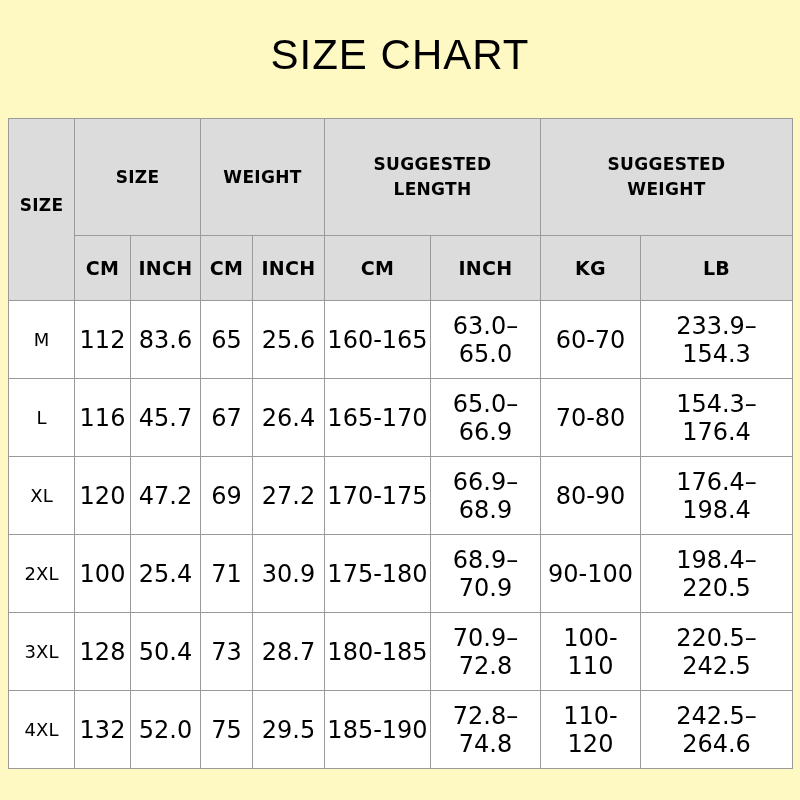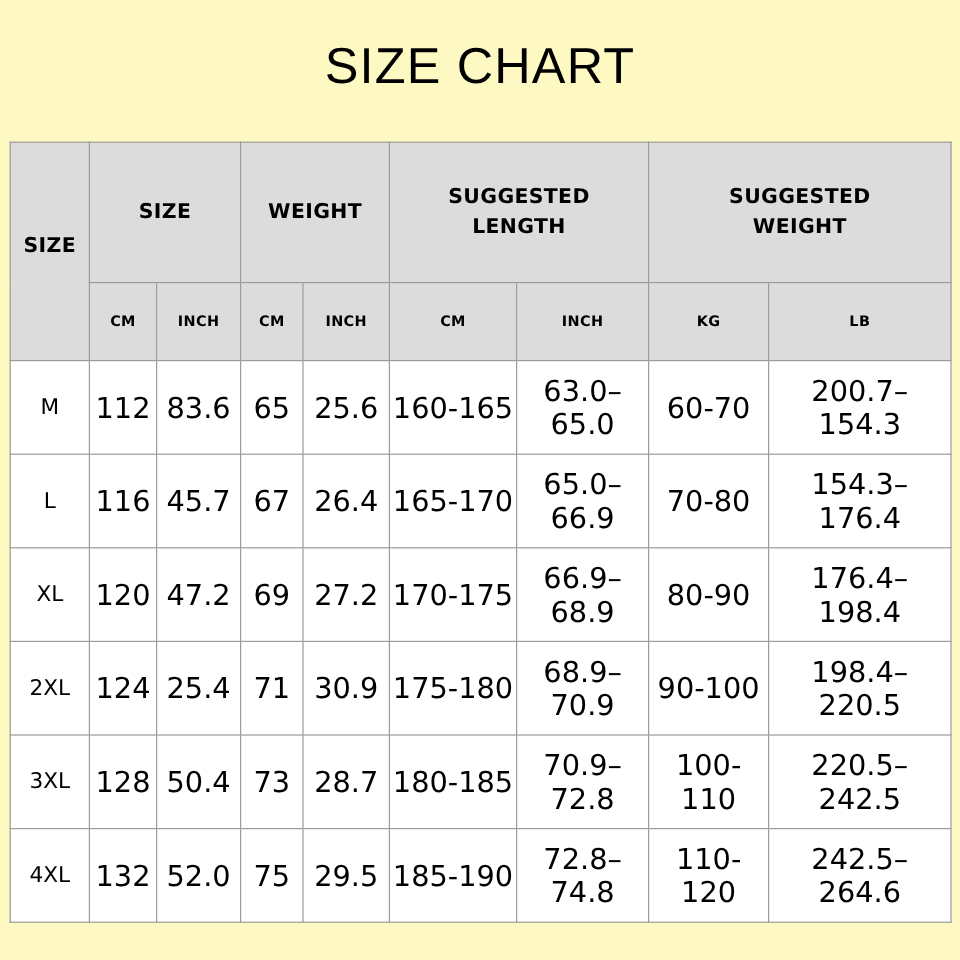--- a/index.html
+++ b/index.html
@@ -70,21 +70,21 @@
   }
 
   th.group-head {
     font-size: 17px;
     height: 116px;
     line-height: 1.45;
     padding: 0 4px;
   }
 
   th.unit-head {
-    font-size: 12px;
+    font-size: 19px;
     height: 62px;
   }
 
   tbody td {
     font-size: 24px;
     height: 75px;
     background: #ffffff;
     font-weight: normal;
   }
 
@@ -151,21 +151,21 @@
       <tbody>
         <tr>
           <td class="size-cell">M</td>
           <td>112</td>
           <td>83.6</td>
           <td>65</td>
           <td>25.6</td>
           <td>160-165</td>
           <td>63.0–65.0</td>
           <td>60-70</td>
-          <td>200.7–154.3</td>
+          <td>233.9–154.3</td>
         </tr>
         <tr>
           <td class="size-cell">L</td>
           <td>116</td>
           <td>45.7</td>
           <td>67</td>
           <td>26.4</td>
           <td>165-170</td>
           <td>65.0–66.9</td>
           <td>70-80</td>
@@ -177,21 +177,21 @@
           <td>47.2</td>
           <td>69</td>
           <td>27.2</td>
           <td>170-175</td>
           <td>66.9–68.9</td>
           <td>80-90</td>
           <td>176.4–198.4</td>
         </tr>
         <tr>
           <td class="size-cell">2XL</td>
-          <td>124</td>
+          <td>100</td>
           <td>25.4</td>
           <td>71</td>
           <td>30.9</td>
           <td>175-180</td>
           <td>68.9–70.9</td>
           <td>90-100</td>
           <td>198.4–220.5</td>
         </tr>
         <tr>
           <td class="size-cell">3XL</td>

